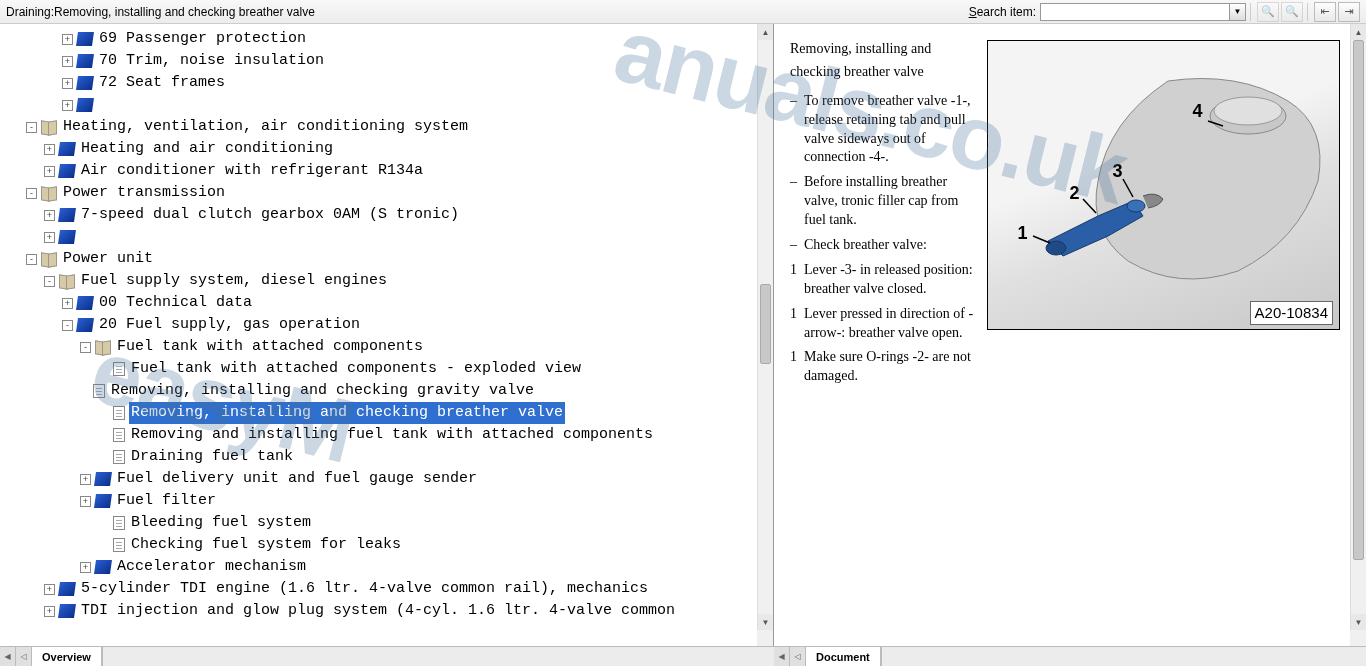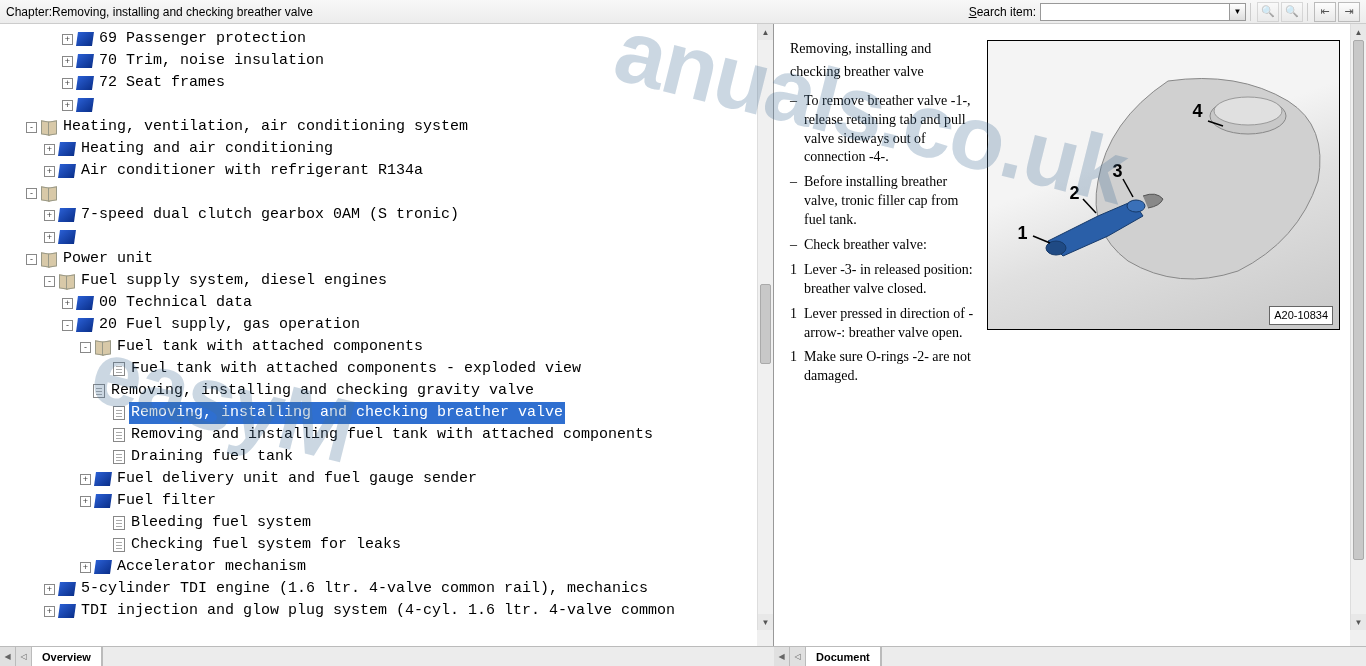--- a/index.html
+++ b/index.html
@@ -42,32 +42,32 @@
 .tabstrip .nav { width: 16px; display: flex; align-items: center; justify-content: center; background: #e0e0e0; border-right: 1px solid #bbb; color: #666; font-size: 8px; cursor: pointer; }
 .tabstrip .tab { padding: 2px 10px; background: #fff; border-right: 1px solid #bbb; display: flex; align-items: center; font-weight: bold; }
 .tabstrip .track { flex: 1; background: #ececec; border-left: 1px solid #bbb; position: relative; }
 .content { padding: 16px 10px 10px 16px; font-family: Georgia, "Times New Roman", serif; font-size: 14px; line-height: 1.35; color: #000; display: flex; }
 .content .textcol { width: 190px; }
 .content .textcol p { margin-bottom: 4px; }
 .content .textcol .step { display: flex; margin-bottom: 6px; }
 .content .textcol .step .dash { width: 14px; flex-shrink: 0; }
 .content .figure { margin-left: 10px; width: 360px; height: 290px; border: 1px solid #000; position: relative; background: linear-gradient(160deg, #f4f4f4 40%, #e0e0e0 60%, #c8c8c8); overflow: hidden; }
 .content .figure .callout { position: absolute; font-family: Arial, sans-serif; font-size: 18px; font-weight: bold; }
-.content .figure .figref { position: absolute; bottom: 4px; right: 6px; background: #fff; border: 1px solid #666; padding: 1px 4px; font-family: Arial; font-size: 11px; }
+.content .figure .figref { position: absolute; bottom: 4px; right: 6px; background: #fff; border: 1px solid #666; padding: 1px 4px; font-family: Arial; font-size: 15px; }
 .content .figure svg { position: absolute; top: 0; left: 0; }
 .watermark { position: absolute; font-size: 90px; font-weight: bold; color: rgba(70, 110, 150, 0.28); transform: rotate(14deg); pointer-events: none; font-family: Arial, sans-serif; letter-spacing: -2px; white-space: nowrap; }
 .watermark.w1 { left: 90px; top: 350px; }
 .watermark.w2 { left: 610px; top: 60px; }
 </style>
 </head>
 <body>
 
 <div class="toolbar">
   <span class="chapter-label">
-    <span>Chapter:</span><span>Removing, installing and checking breather valve</span>
+    <span>Draining:</span><span>Removing, installing and checking breather valve</span>
   </span>
   <span class="spacer"></span>
   <span class="search-label"><u>S</u>earch item:</span>
   <input class="search" value="" style="">
   <div class="combo-btn">▼</div>
   <div class="tb-sep"></div>
   <div class="tb-btn disabled">
       <span>🔍</span>
     </div>
   <div class="tb-btn disabled">
@@ -116,20 +116,21 @@
             <span class="label">Heating and air conditioning</span>
           </div>
           <div class="row" style="padding-left: 44px;">
             <span class="exp">+</span>
             <span class="ico blue"></span>
             <span class="label">Air conditioner with refrigerant R134a</span>
           </div>
           <div class="row" style="padding-left: 26px;">
             <span class="exp">-</span>
             <span class="ico book"></span>
+            <span class="label">Power transmission</span>
           </div>
           <div class="row" style="padding-left: 44px;">
             <span class="exp">+</span>
             <span class="ico blue"></span>
             <span class="label">7-speed dual clutch gearbox 0AM (S tronic)</span>
           </div>
           <div class="row" style="padding-left: 44px;">
             <span class="exp">+</span>
             <span class="ico blue"></span>
           </div>

